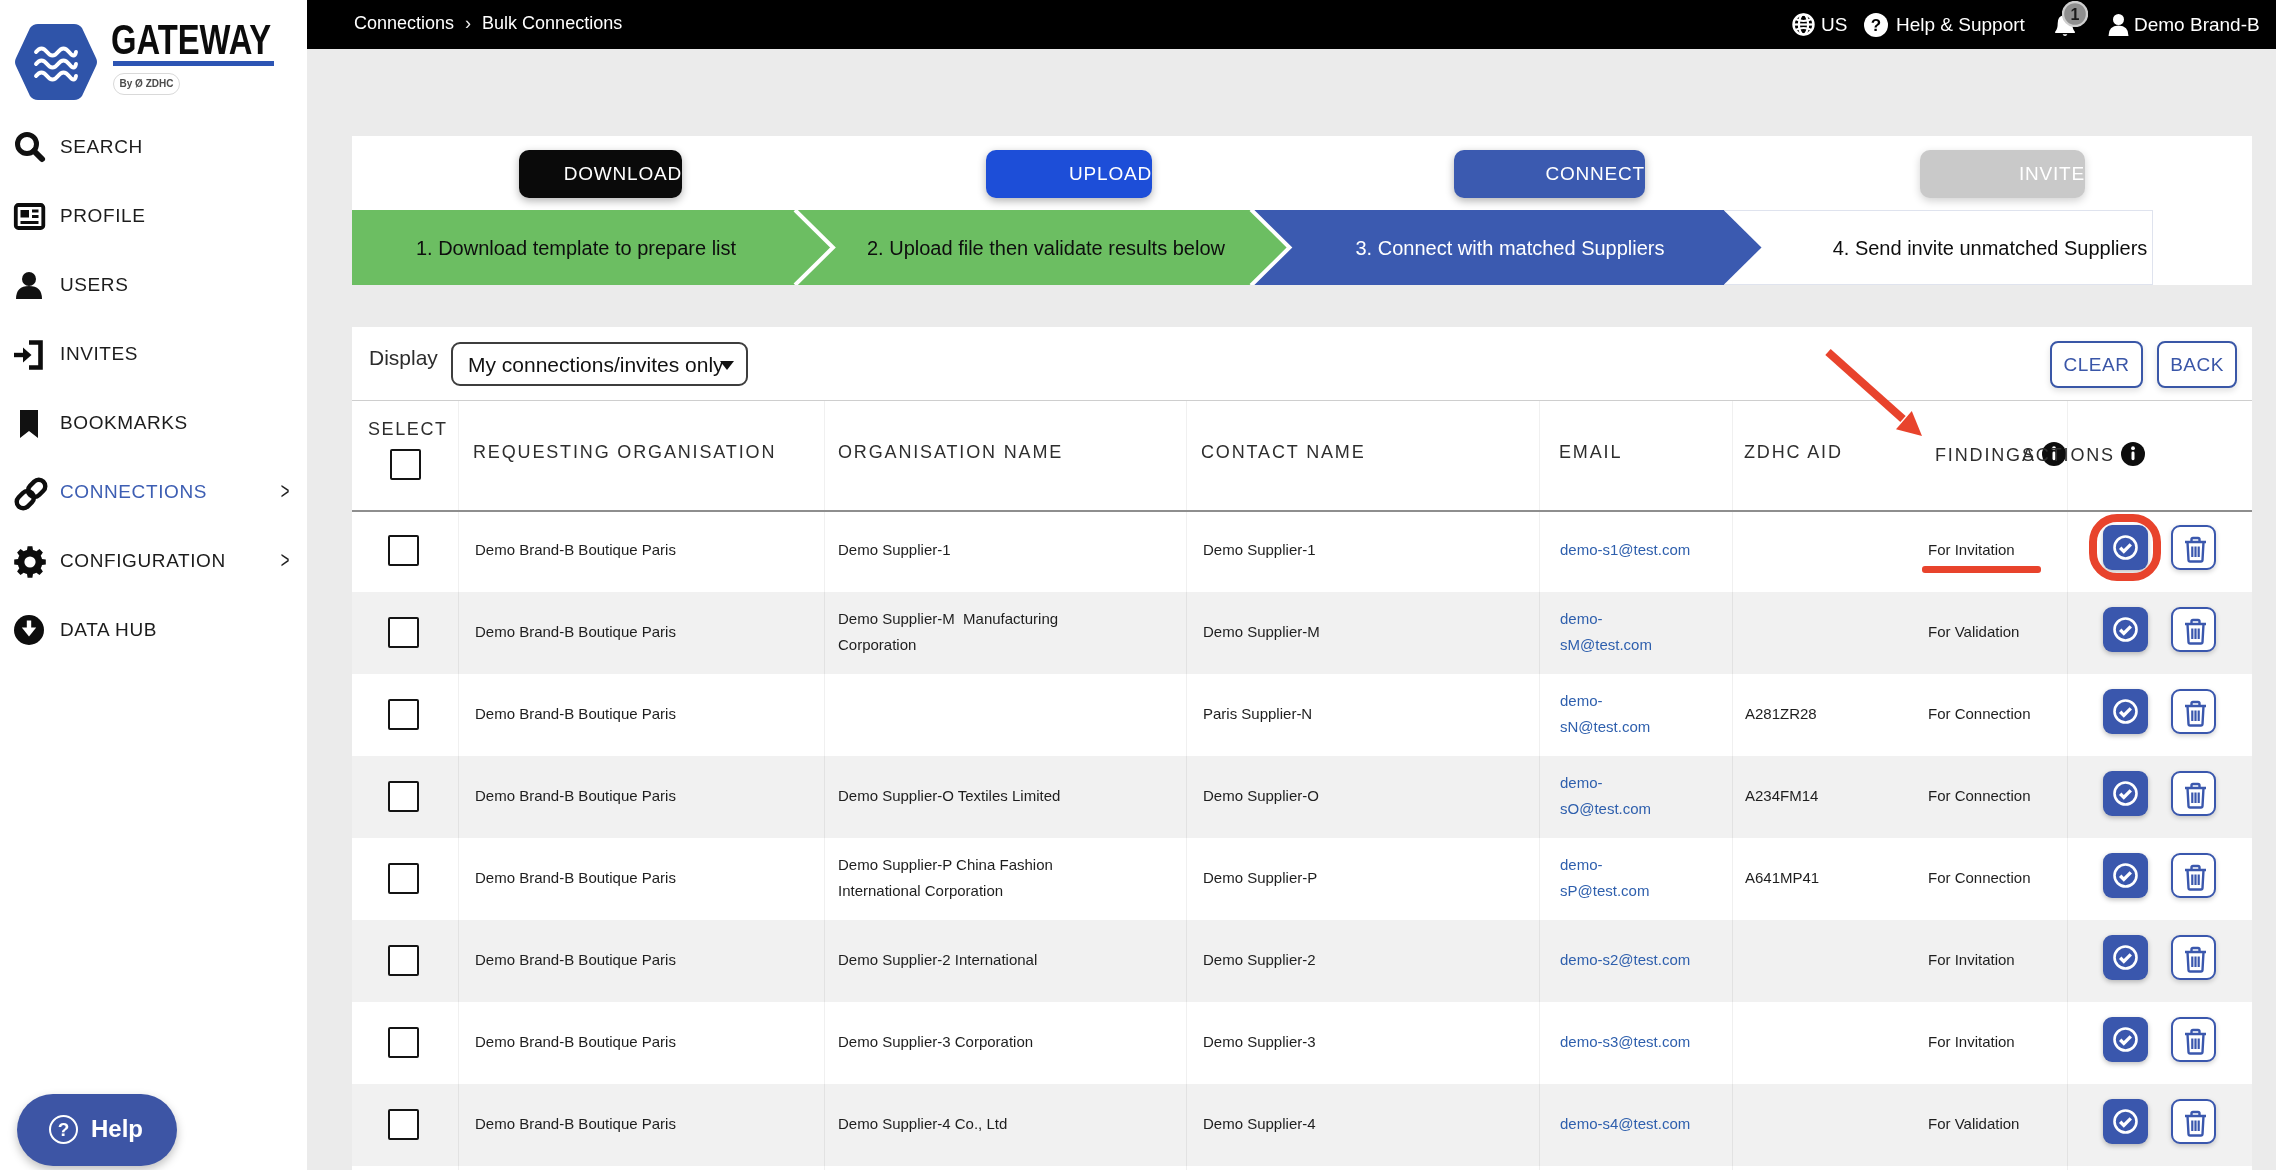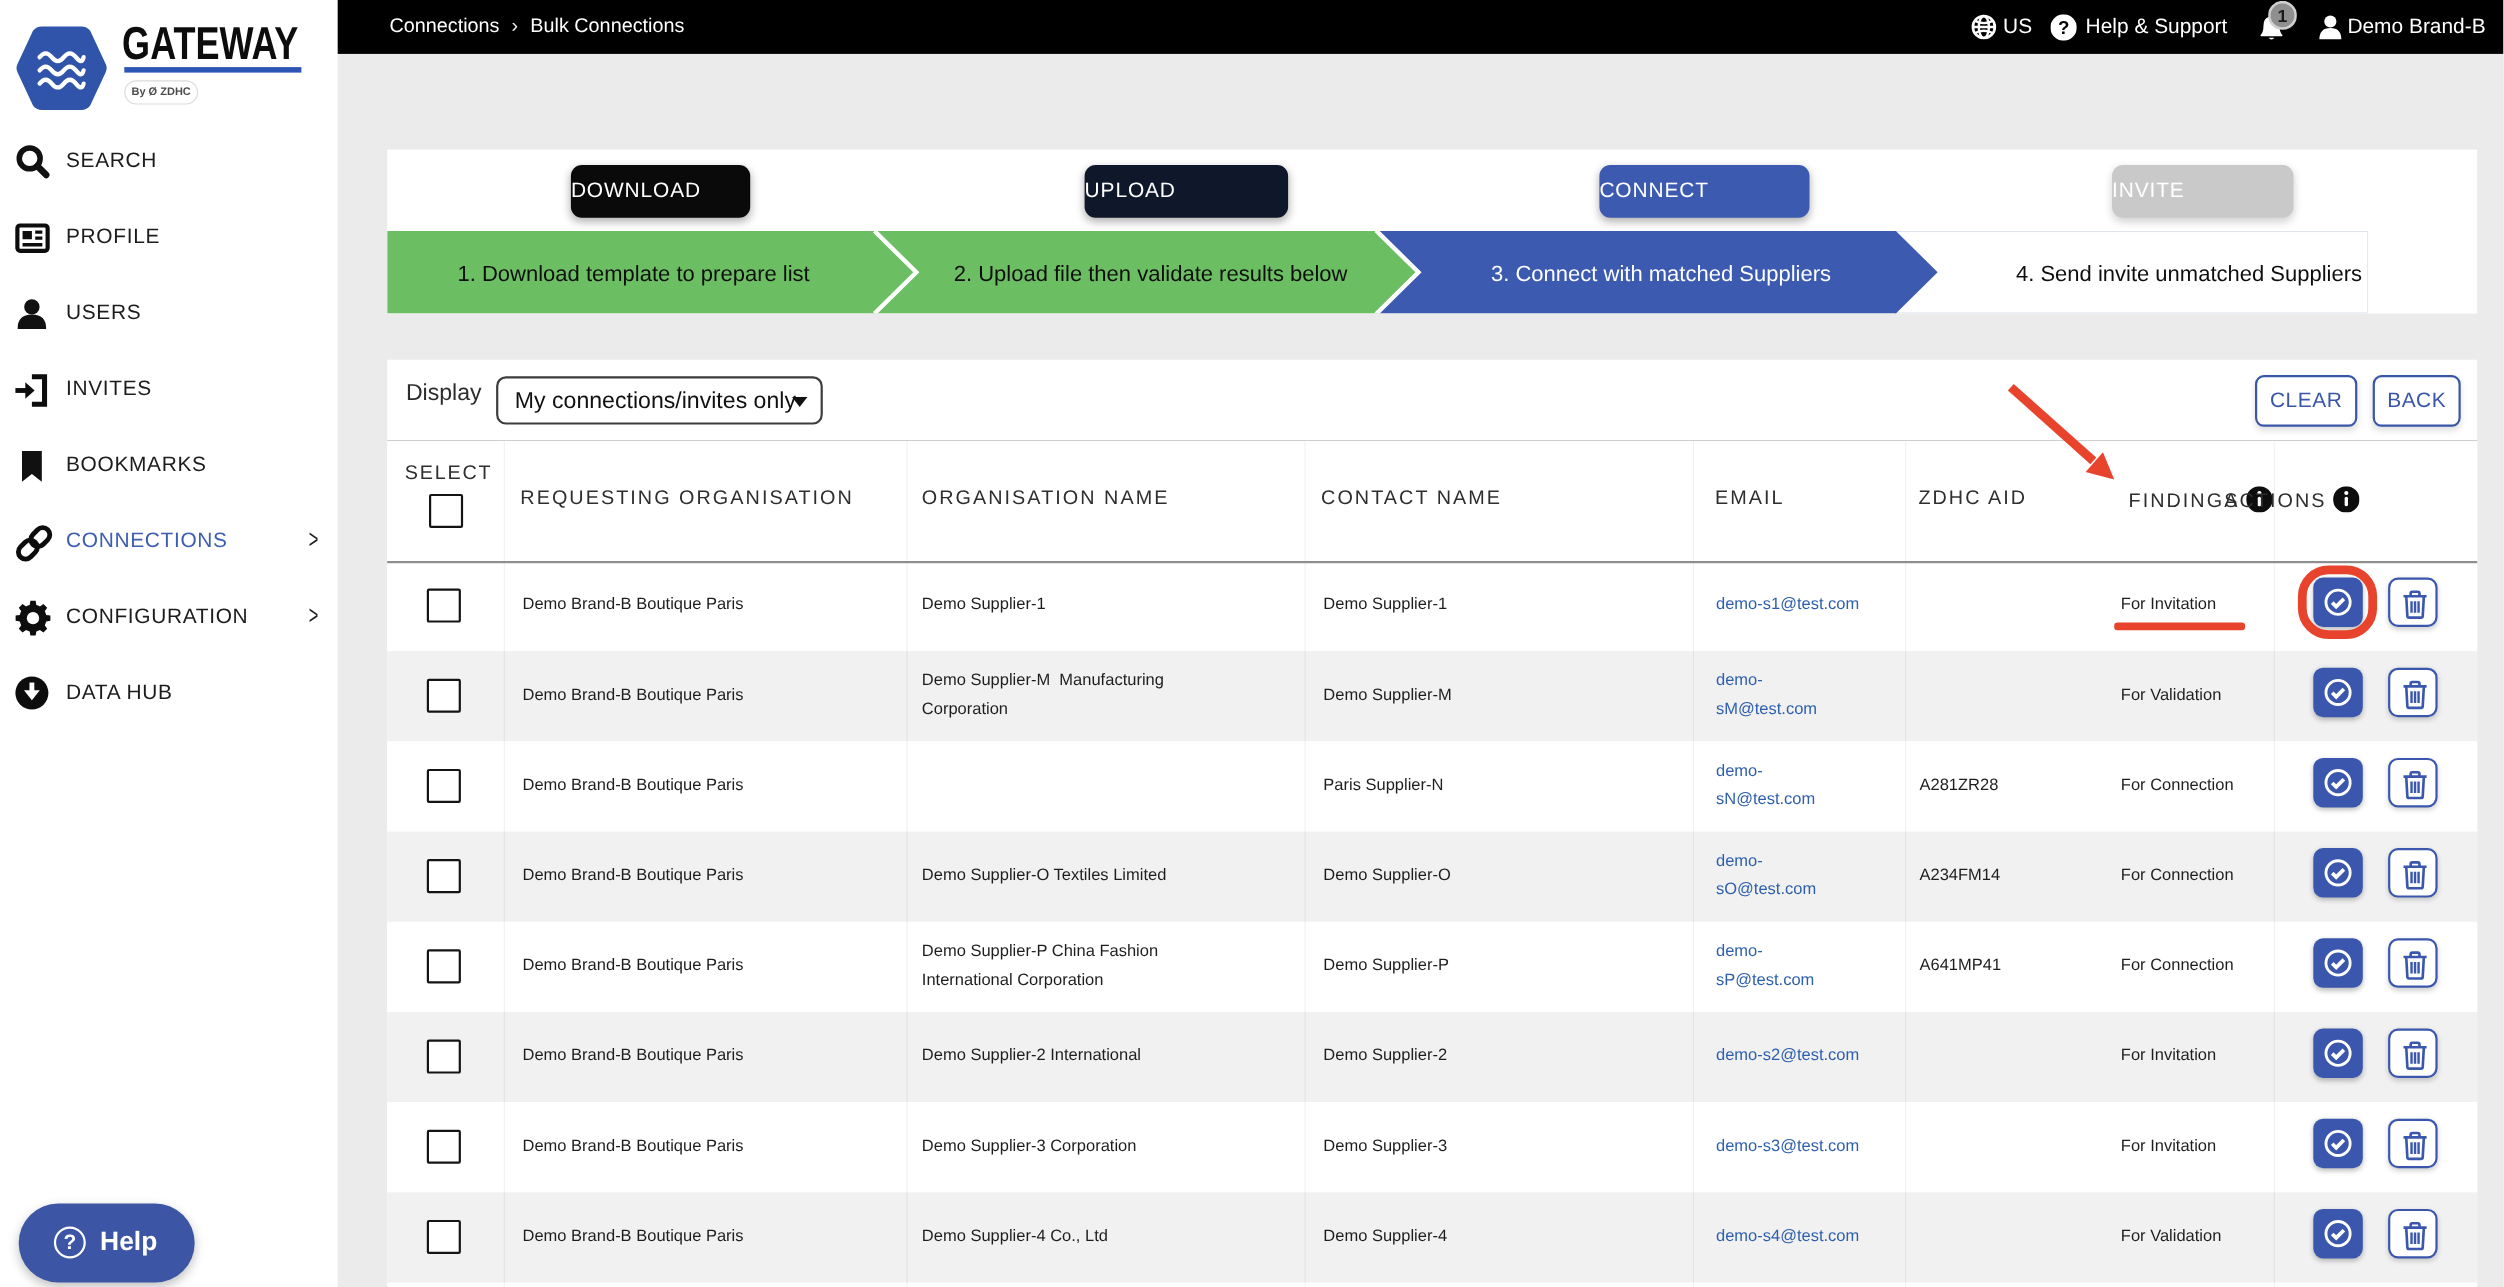--- a/index.html
+++ b/index.html
@@ -22,21 +22,21 @@
 .mi{position:absolute;left:0;width:307px;height:40px}
 .mi svg{position:absolute;left:12px;top:2px}
 .mi .lb{position:absolute;left:60px;top:8px;font-size:19px;letter-spacing:.6px;color:#1c1c1c}
 .mi .ch{position:absolute;left:278px;top:4px;font-size:24px;color:#222;transform:scaleX(.62)}
 .mi.on .lb{color:#3d5eb3}
 #help{position:absolute;left:17px;top:1094px;width:160px;height:72px;border-radius:36px;background:#3d55a5;box-shadow:0 4px 10px rgba(0,0,0,.25)}
 #help .q{position:absolute;left:32px;top:21px;width:29px;height:29px;border:2.5px solid #fff;border-radius:50%;color:#fff;font-size:19px;font-weight:bold;text-align:center;line-height:25px}
 #help .t{position:absolute;left:74px;top:21px;color:#fff;font-size:24px;font-weight:bold}
 
 #card1{position:absolute;left:352px;top:136px;width:1900px;height:149px;background:#fff}
-.sbtn{position:absolute;top:14px;height:48px;border-radius:10px;color:#fff;font-size:19px;letter-spacing:.8px;text-align:left;line-height:48px;box-shadow:0 3px 8px rgba(0,0,0,.3)}
+.sbtn{position:absolute;top:14px;height:48px;border-radius:10px;color:#fff;font-size:19px;letter-spacing:.8px;text-align:right;line-height:48px;box-shadow:0 3px 8px rgba(0,0,0,.3)}
 #band{position:absolute;left:0;top:74px}
 
 #card2{position:absolute;left:352px;top:327px;width:1900px;height:843px;background:#fff}
 #display{position:absolute;left:17px;top:19px;font-size:21px;color:#2d2d2d}
 #dd{position:absolute;left:99px;top:15px;width:297px;height:44px;border:2px solid #3d3d3d;border-radius:9px;background:#fff}
 #dd .t{position:absolute;left:15px;top:9px;font-size:21px;color:#111;white-space:nowrap}
 #dd .car{position:absolute;right:12px;top:17px;width:0;height:0;border-left:7px solid transparent;border-right:7px solid transparent;border-top:9px solid #111}
 .obtn{position:absolute;top:14px;height:47px;border:2px solid #3a57a7;border-radius:8px;background:#fff;color:#3a56a8;font-size:19px;text-align:center;line-height:43px;letter-spacing:.5px;box-shadow:0 3px 6px rgba(0,0,0,.12)}
 #hr1{position:absolute;left:0;top:73px;width:1900px;height:1px;background:#cecece}
 #thead{position:absolute;left:0;top:74px;width:1900px;height:109px;background:#fff}
@@ -176,21 +176,21 @@
       </svg>
     <svg class="tbr" style="left:1800px;top:13px" width="23" height="23" viewBox="0 0 23 23">
         <circle cx="11.5" cy="6.5" r="5.5" fill="#fff"></circle>
         <path d="M1.5 23 q0 -10.5 10 -10.5 q10 0 10 10.5 Z" fill="#fff"></path>
       </svg>
     <div class="tbt" style="left:1827px">Demo Brand-B</div>
   </div>
 
   <div id="card1">
     <div class="sbtn" style="left:167px;width:163px;background:#0a0a0a">DOWNLOAD</div>
-    <div class="sbtn" style="left:634px;width:185px;background:#0f172a">UPLOAD</div>
+    <div class="sbtn" style="left:634px;width:166px;background:#1d4ed8">UPLOAD</div>
     <div class="sbtn" style="left:1102px;width:191px;background:#3b5ab0">CONNECT</div>
     <div class="sbtn" style="left:1568px;width:165px;background:#c9c9c9;box-shadow:0 3px 8px rgba(0,0,0,.18)">INVITE</div>
     <svg id="band" width="1900" height="75" viewBox="0 0 1900 75">
       <rect x="0" y="0" width="900" height="75" fill="#6cbe62"></rect>
       <rect x="900" y="0" width="472" height="75" fill="#3b5ab0"></rect>
       <rect x="1372.5" y="0.5" width="428" height="74" fill="#fff" stroke="#dfe3ee" stroke-width="1"></rect>
       <rect x="1801" y="0" width="99" height="75" fill="#fff"></rect>
       <polyline points="443,0 481,37.5 443,75" fill="none" stroke="#fff" stroke-width="4"></polyline>
       <polygon points="899,-0.5 937.5,37.5 899,75.5" fill="#6cbe62"></polygon>
         <polyline points="899,-0.5 937.5,37.5 899,75.5" fill="none" stroke="#fff" stroke-width="4"></polyline>

